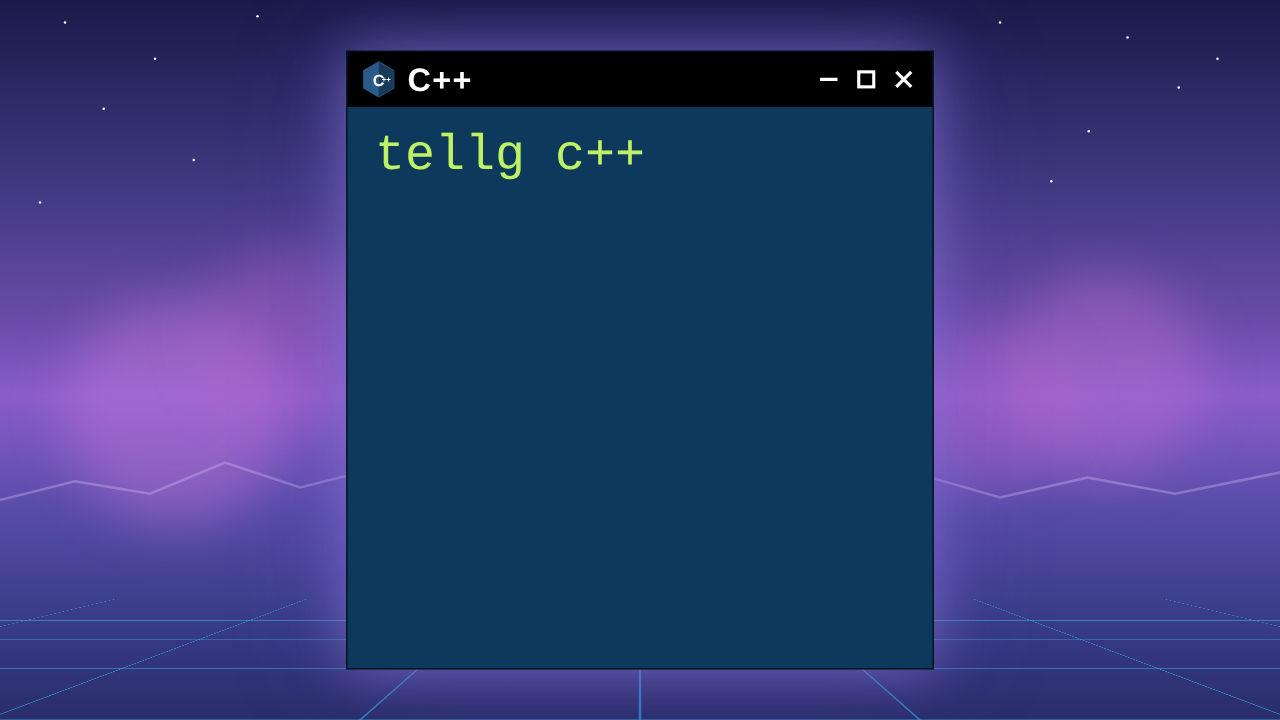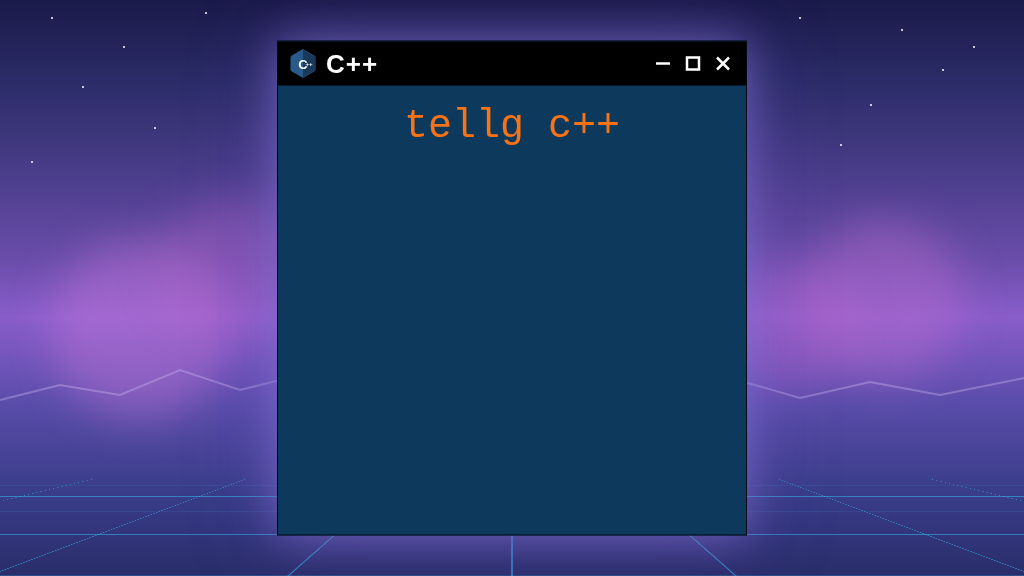--- a/index.html
+++ b/index.html
@@ -163,25 +163,24 @@
       height: 26px;
       display: flex;
       align-items: center;
       justify-content: center;
       cursor: pointer;
       font-family: Arial, sans-serif;
     }
     
     .content {
       padding: 18px 22px;
-      color: #f97316;
+      color: #bef264;
       font-size: 40px;
       font-family: 'Consolas', 'Menlo', 'Courier New', monospace;
       letter-spacing: 0px;
-      text-align: center;
     }
   </style>
 </head>
 <body>
 
 <div class="background">
   <div class="stars">
     <div class="star" style="left:5%;top:3%"></div>
     <div class="star" style="left:12%;top:8%"></div>
     <div class="star" style="left:20%;top:2%"></div>

